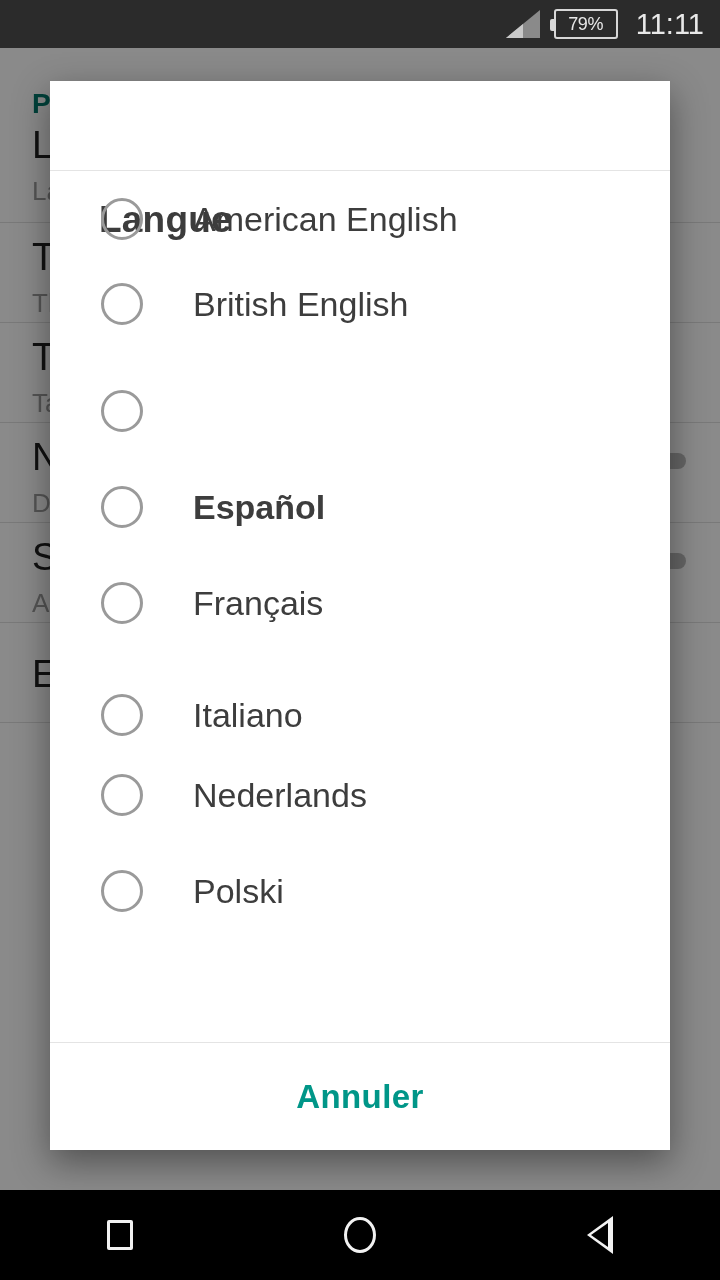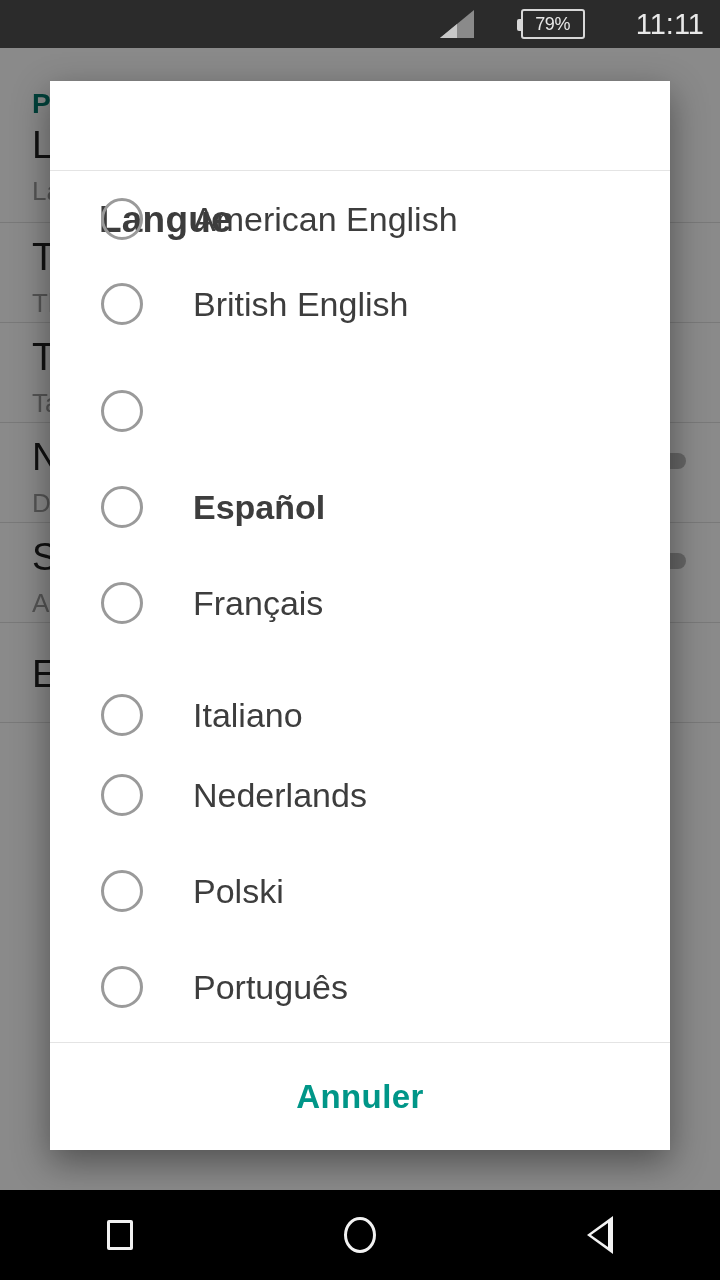--- a/index.html
+++ b/index.html
@@ -26,21 +26,20 @@
   #status-bar {
     position: absolute;
     left: 0; top: 0;
     width: 720px; height: 48px;
     background: #2b2b2b;
     display: flex;
     align-items: center;
     justify-content: flex-end;
     box-sizing: border-box;
     padding-right: 16px;
-    gap: 33px;
   }
   .sb-signal {
     width: 34px; height: 28px;
     position: relative;
     margin-right: 14px;
   }
   .sb-signal .tri-dark {
     position: absolute;
     right: 0; bottom: 0;
     width: 0; height: 0;
@@ -386,24 +385,20 @@
       <div class="lang-row" style="top:576px;">
         <div class="radio"></div>
         <div class="lang-label">Nederlands</div>
       </div>
 
       <div class="lang-row" style="top:672px;">
         <div class="radio"></div>
         <div class="lang-label">Polski</div>
       </div>
 
-      <div class="lang-row" style="top:768px;">
-        <div class="radio"></div>
-        <div class="lang-label">Português</div>
-      </div>
 
       <div class="lang-row" style="top:864px;">
 
         <div class="lang-label"></div>
       </div>
 
     </div>
 
     <div id="dialog-bottom-divider"></div>
 

